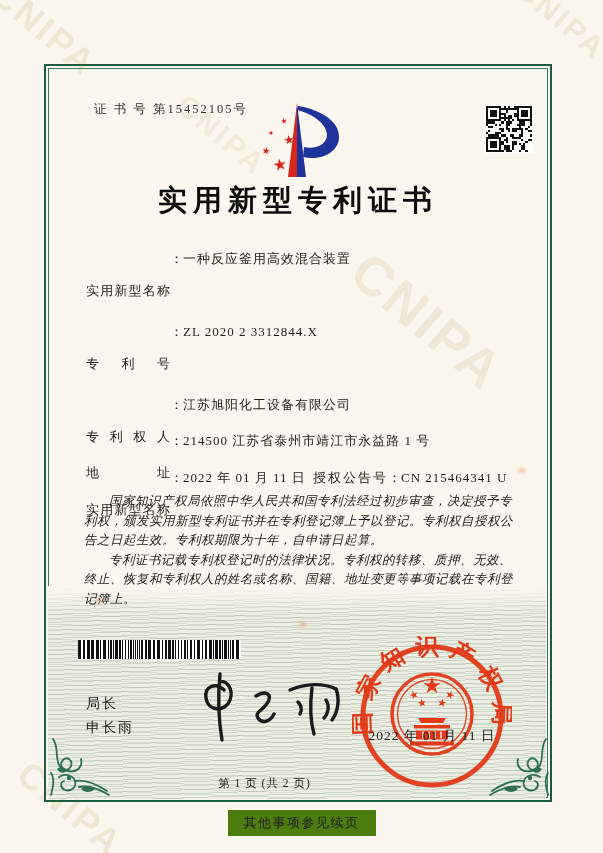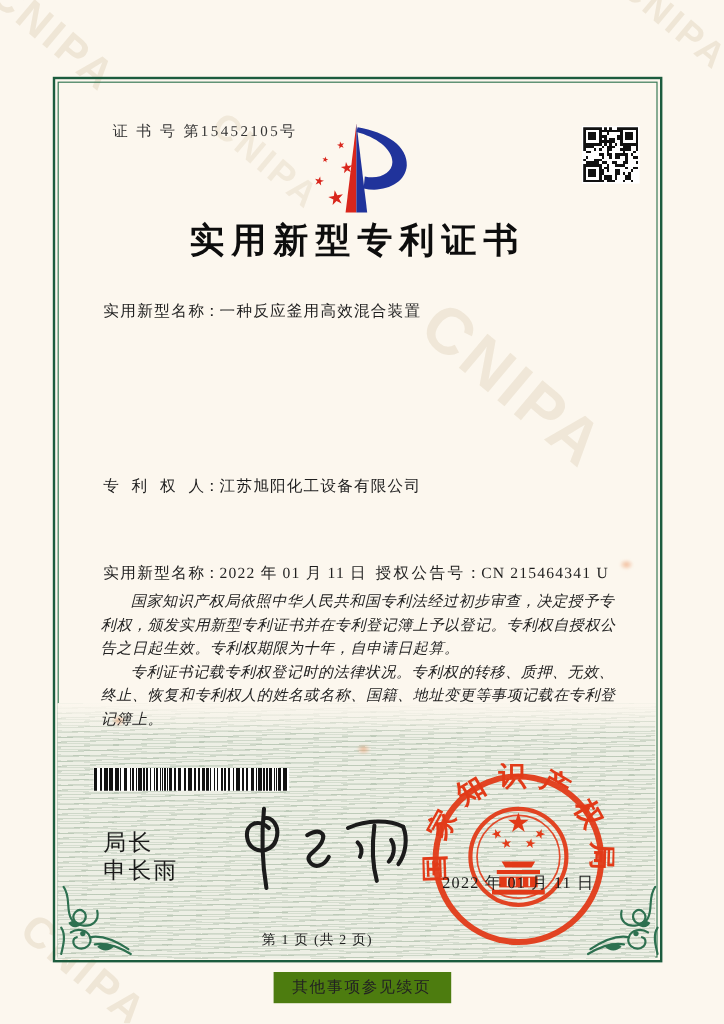--- a/index.html
+++ b/index.html
@@ -33,31 +33,31 @@
   
   .certno{position:absolute;left:94px;top:101px;font-size:12.5px;letter-spacing:2px;
           color:#333;z-index:5;}
   .logo{position:absolute;left:250px;top:100px;z-index:5;}
   .qr{position:absolute;left:485px;top:105px;width:48px;height:48px;background:#fff;
       padding:1px;box-sizing:border-box;z-index:5;}
   .qr svg{display:block;width:100%;height:100%;shape-rendering:crispEdges;}
   .title{position:absolute;left:44px;top:181px;width:508px;text-align:center;
          font-size:29px;font-weight:600;letter-spacing:6px;color:#0d0d0d;z-index:5;}
   .frow{position:absolute;left:86px;font-size:13px;color:#1f1f1f;z-index:5;white-space:nowrap;}
-  .lbl{display:inline-block;width:84px;text-align:justify;text-align-last:justify;vertical-align:top;}
+  .lbl{display:inline-block;width:84px;text-align:justify;text-align-last:justify;vertical-align:top;margin-top:32px;}
   .val{letter-spacing:1px;}
   .pair2{position:absolute;left:227px;top:0;}
   .pair2 .lbl2{letter-spacing:2px;}
   .paras{position:absolute;left:84px;top:492px;width:440px;font-size:12.5px;font-style:italic;
          line-height:19.5px;color:#222;letter-spacing:.5px;z-index:5;}
   .paras p{margin:0;text-indent:2em;}
   .barcode{position:absolute;left:78px;top:640px;width:163px;height:19px;z-index:5;background:#fff;}
   .barcode svg{display:block;width:100%;height:100%;shape-rendering:crispEdges;}
   .sig-block{position:absolute;left:86px;top:691px;font-family:"Liberation Sans",sans-serif;
-             font-size:19px;letter-spacing:2px;color:#1a1a1a;line-height:24px;z-index:5;}
+             font-size:14px;letter-spacing:2px;color:#1a1a1a;line-height:24px;z-index:5;}
   .autograph{position:absolute;left:190px;top:668px;z-index:6;}
   .seal{position:absolute;left:352px;top:636px;width:160px;height:160px;z-index:6;}
   .pagefoot{position:absolute;left:44px;top:776px;width:441px;text-align:center;
             font-size:11.5px;letter-spacing:1px;color:#222;z-index:5;}
   .note{position:absolute;left:50%;top:810px;transform:translateX(-50%);background:#4d7c0f;
         padding:4px 16px;font-size:13px;letter-spacing:1.5px;color:#222;z-index:5;white-space:nowrap;}
   .smudge{position:absolute;width:12px;height:9px;z-index:3;filter:blur(1px);
           background:radial-gradient(rgba(231,122,60,.45),rgba(231,122,60,0) 70%);}
 </style>
 </head>
@@ -357,22 +357,28 @@
         <rect x="15" y="20" width="1" height="1" fill="#111"></rect>
         <rect x="18" y="20" width="1" height="1" fill="#111"></rect>
       </svg>
     </div>
 
   <div class="title">实用新型专利证书</div>
 
   <div class="frow" style="top:250px;">
     <span class="lbl">实用新型名称</span><span>：</span><span class="val">一种反应釜用高效混合装置</span>
   </div>
+  <div class="frow" style="top:323px;">
+    <span class="lbl">专利号</span><span>：</span><span class="val">ZL 2020 2 3312844.X</span>
+  </div>
   <div class="frow" style="top:396px;">
     <span class="lbl">专利权人</span><span>：</span><span class="val">江苏旭阳化工设备有限公司</span>
+  </div>
+  <div class="frow" style="top:432px;">
+    <span class="lbl">地址</span><span>：</span><span class="val">214500 江苏省泰州市靖江市永益路 1 号</span>
   </div>
   <div class="frow" style="top:469px;width:460px;">
     <span class="lbl">实用新型名称</span><span>：</span><span class="val">2022 年 01 月 11 日</span>
     <span class="pair2">
       <span class="lbl2">授权公告号</span><span>：</span><span class="val">CN 215464341 U</span>
     </span>
   </div>
 
   <div class="paras">
     <p>国家知识产权局依照中华人民共和国专利法经过初步审查，决定授予专利权，颁发实用新型专利证书并在专利登记簿上予以登记。专利权自授权公告之日起生效。专利权期限为十年，自申请日起算。</p>

